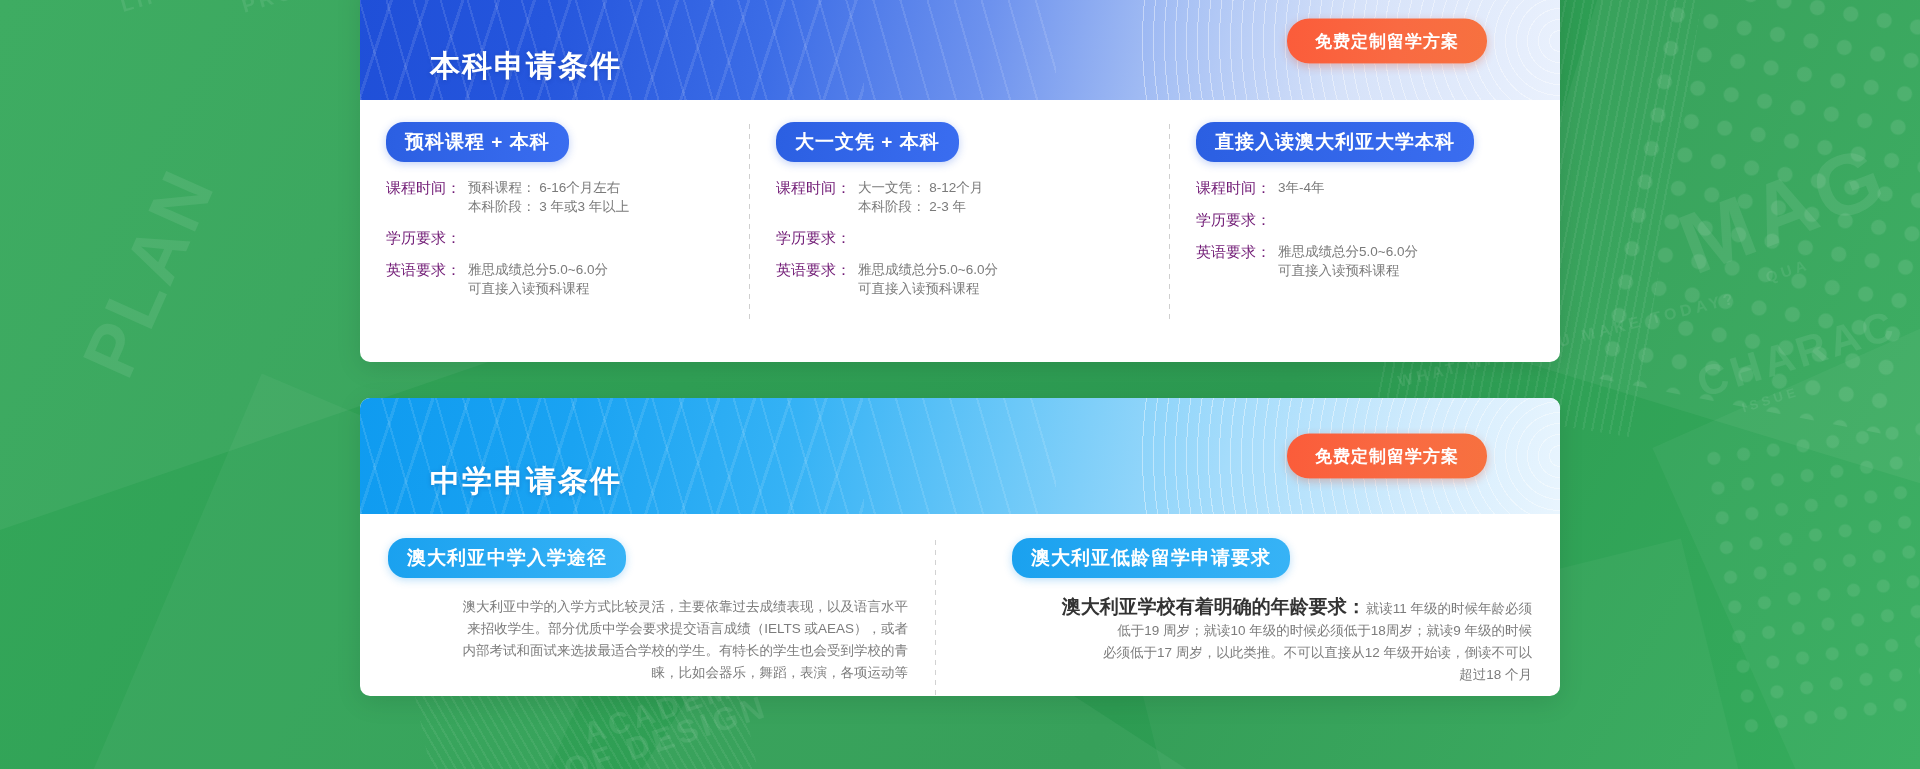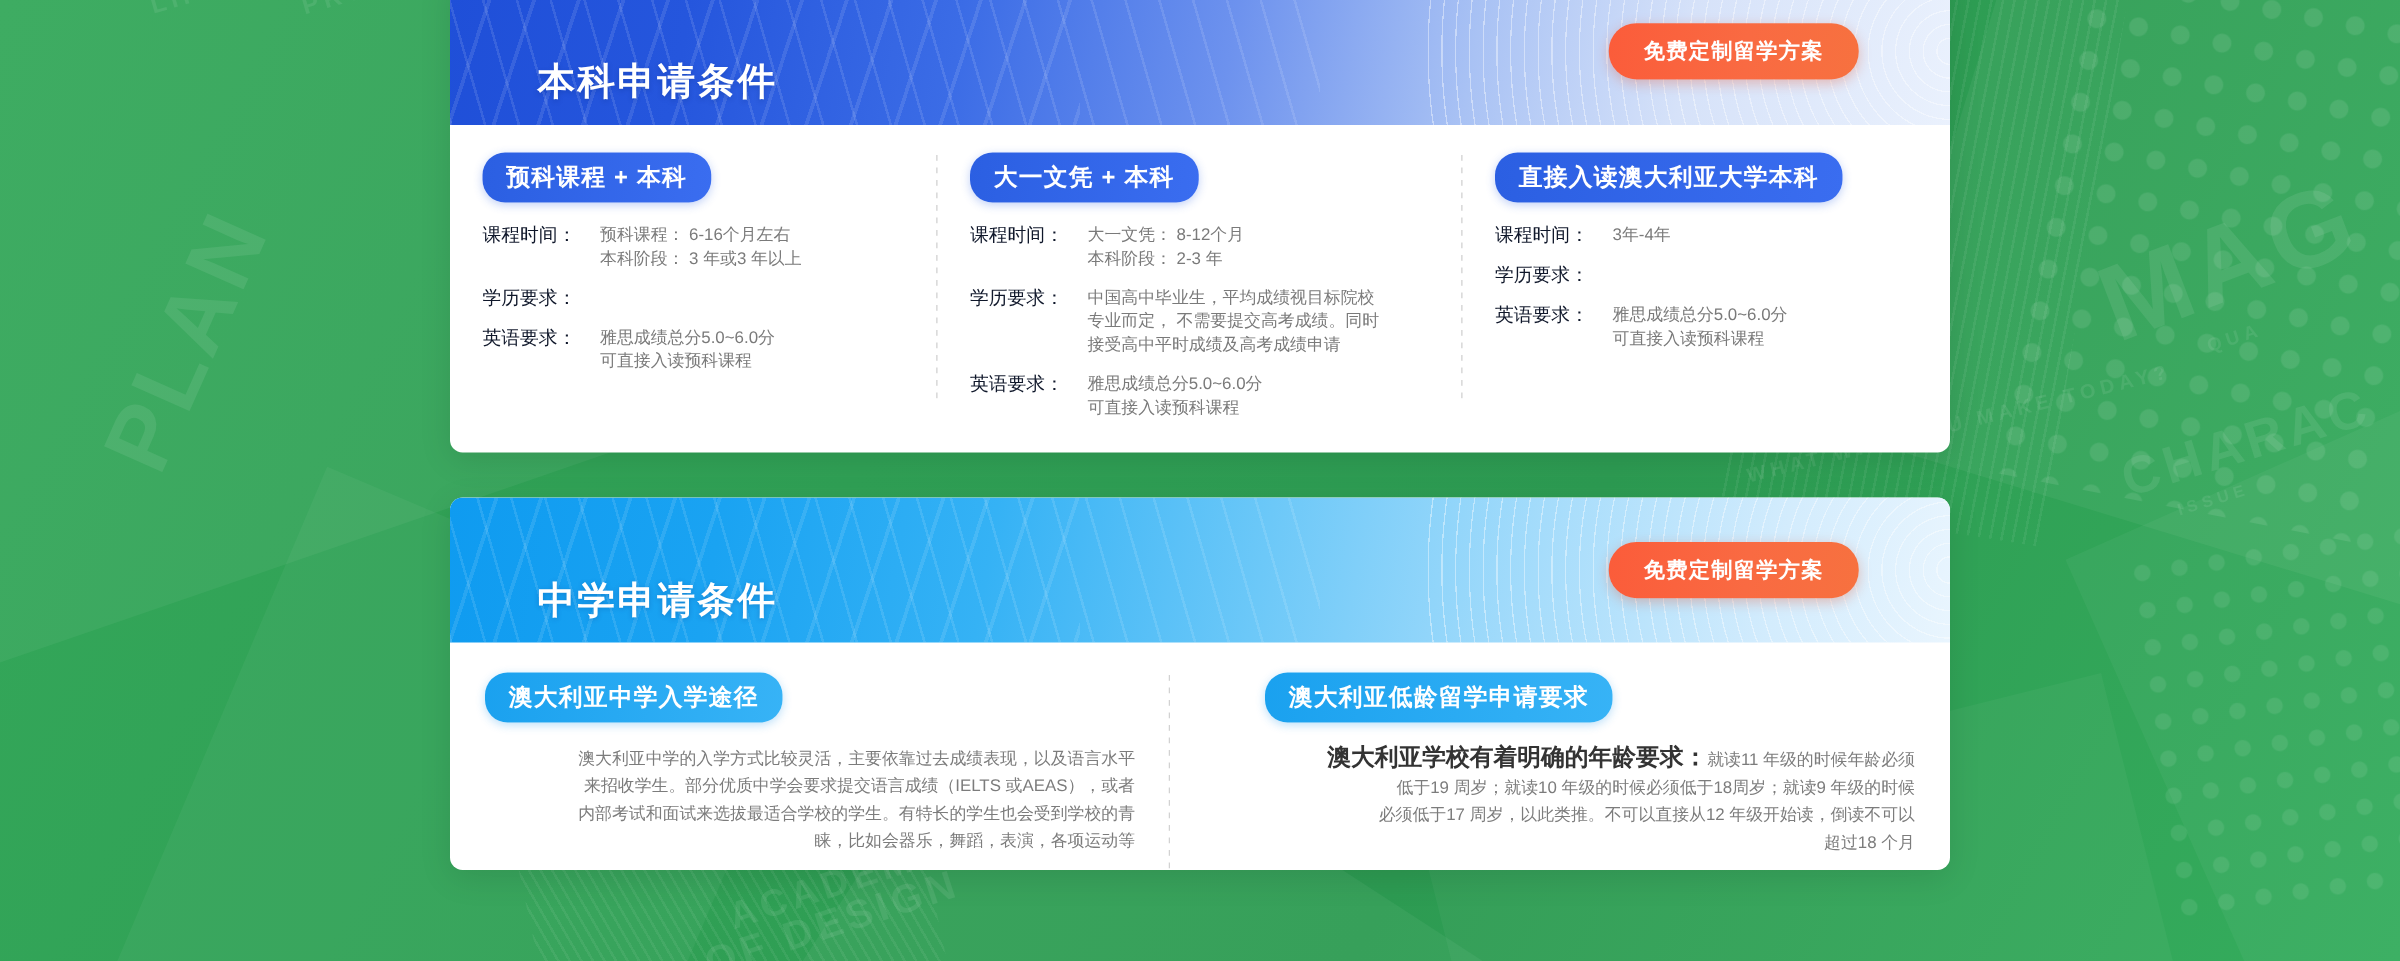--- a/index.html
+++ b/index.html
@@ -123,27 +123,26 @@
   .pill{
     display:inline-block;color:#fff;font-size:19px;font-weight:700;
     padding:7px 19px;border-radius:18px;letter-spacing:1px;white-space:nowrap;
   }
   .pill-blue{background:linear-gradient(96deg,#2b5fe2,#3a6df0);box-shadow:0 2px 8px rgba(45,100,230,.30);}
   .pill-cyan{background:linear-gradient(96deg,#1aa1ef,#37b3f6);box-shadow:0 2px 8px rgba(30,150,235,.30);}
 
   .rows{margin-top:16px;}
   .row{display:flex;margin-bottom:12px;}
   .row-label{
-    flex:0 0 auto;color:#0f172a;font-size:15px;font-weight:500;
+    flex:0 0 auto;color:#701a75;font-size:15px;font-weight:500;
     white-space:nowrap;padding-top:1px;
   }
   .row-val{
     color:#7a7a7a;font-size:13.5px;line-height:19px;padding-left:7px;
     white-space:pre-line;
-    margin-left:12px;
   }
 
   
   .sec-body{display:flex;padding:24px 0 0 0;gap:48px;}
   .sec-col{position:relative;box-sizing:border-box;padding:0 28px;}
   .sec-col.s1{width:600px;}
   .sec-col.s2{width:600px;}
   .sec-vdash{
     position:absolute;right:0;top:2px;height:175px;width:1px;
     background-image:linear-gradient(to bottom,#d2d2d2 0 5px,transparent 5px 10px);
@@ -218,23 +217,20 @@
     <div class="uni-col c2">
       <span class="pill pill-blue">大一文凭 + 本科</span>
       <div class="rows">
         <div class="row">
           <div class="row-label">课程时间：</div>
           <div class="row-val">大一文凭： 8-12个月
 本科阶段： 2-3 年</div>
         </div>
         <div class="row">
           <div class="row-label">学历要求：</div>
-          <div class="row-val">中国高中毕业生，平均成绩视目标院校
-专业而定， 不需要提交高考成绩。同时
-接受高中平时成绩及高考成绩申请</div>
         </div>
         <div class="row">
           <div class="row-label">英语要求：</div>
           <div class="row-val">雅思成绩总分5.0~6.0分
 可直接入读预科课程</div>
         </div>
       </div>
       <div class="vdash"></div>
     </div>
 

